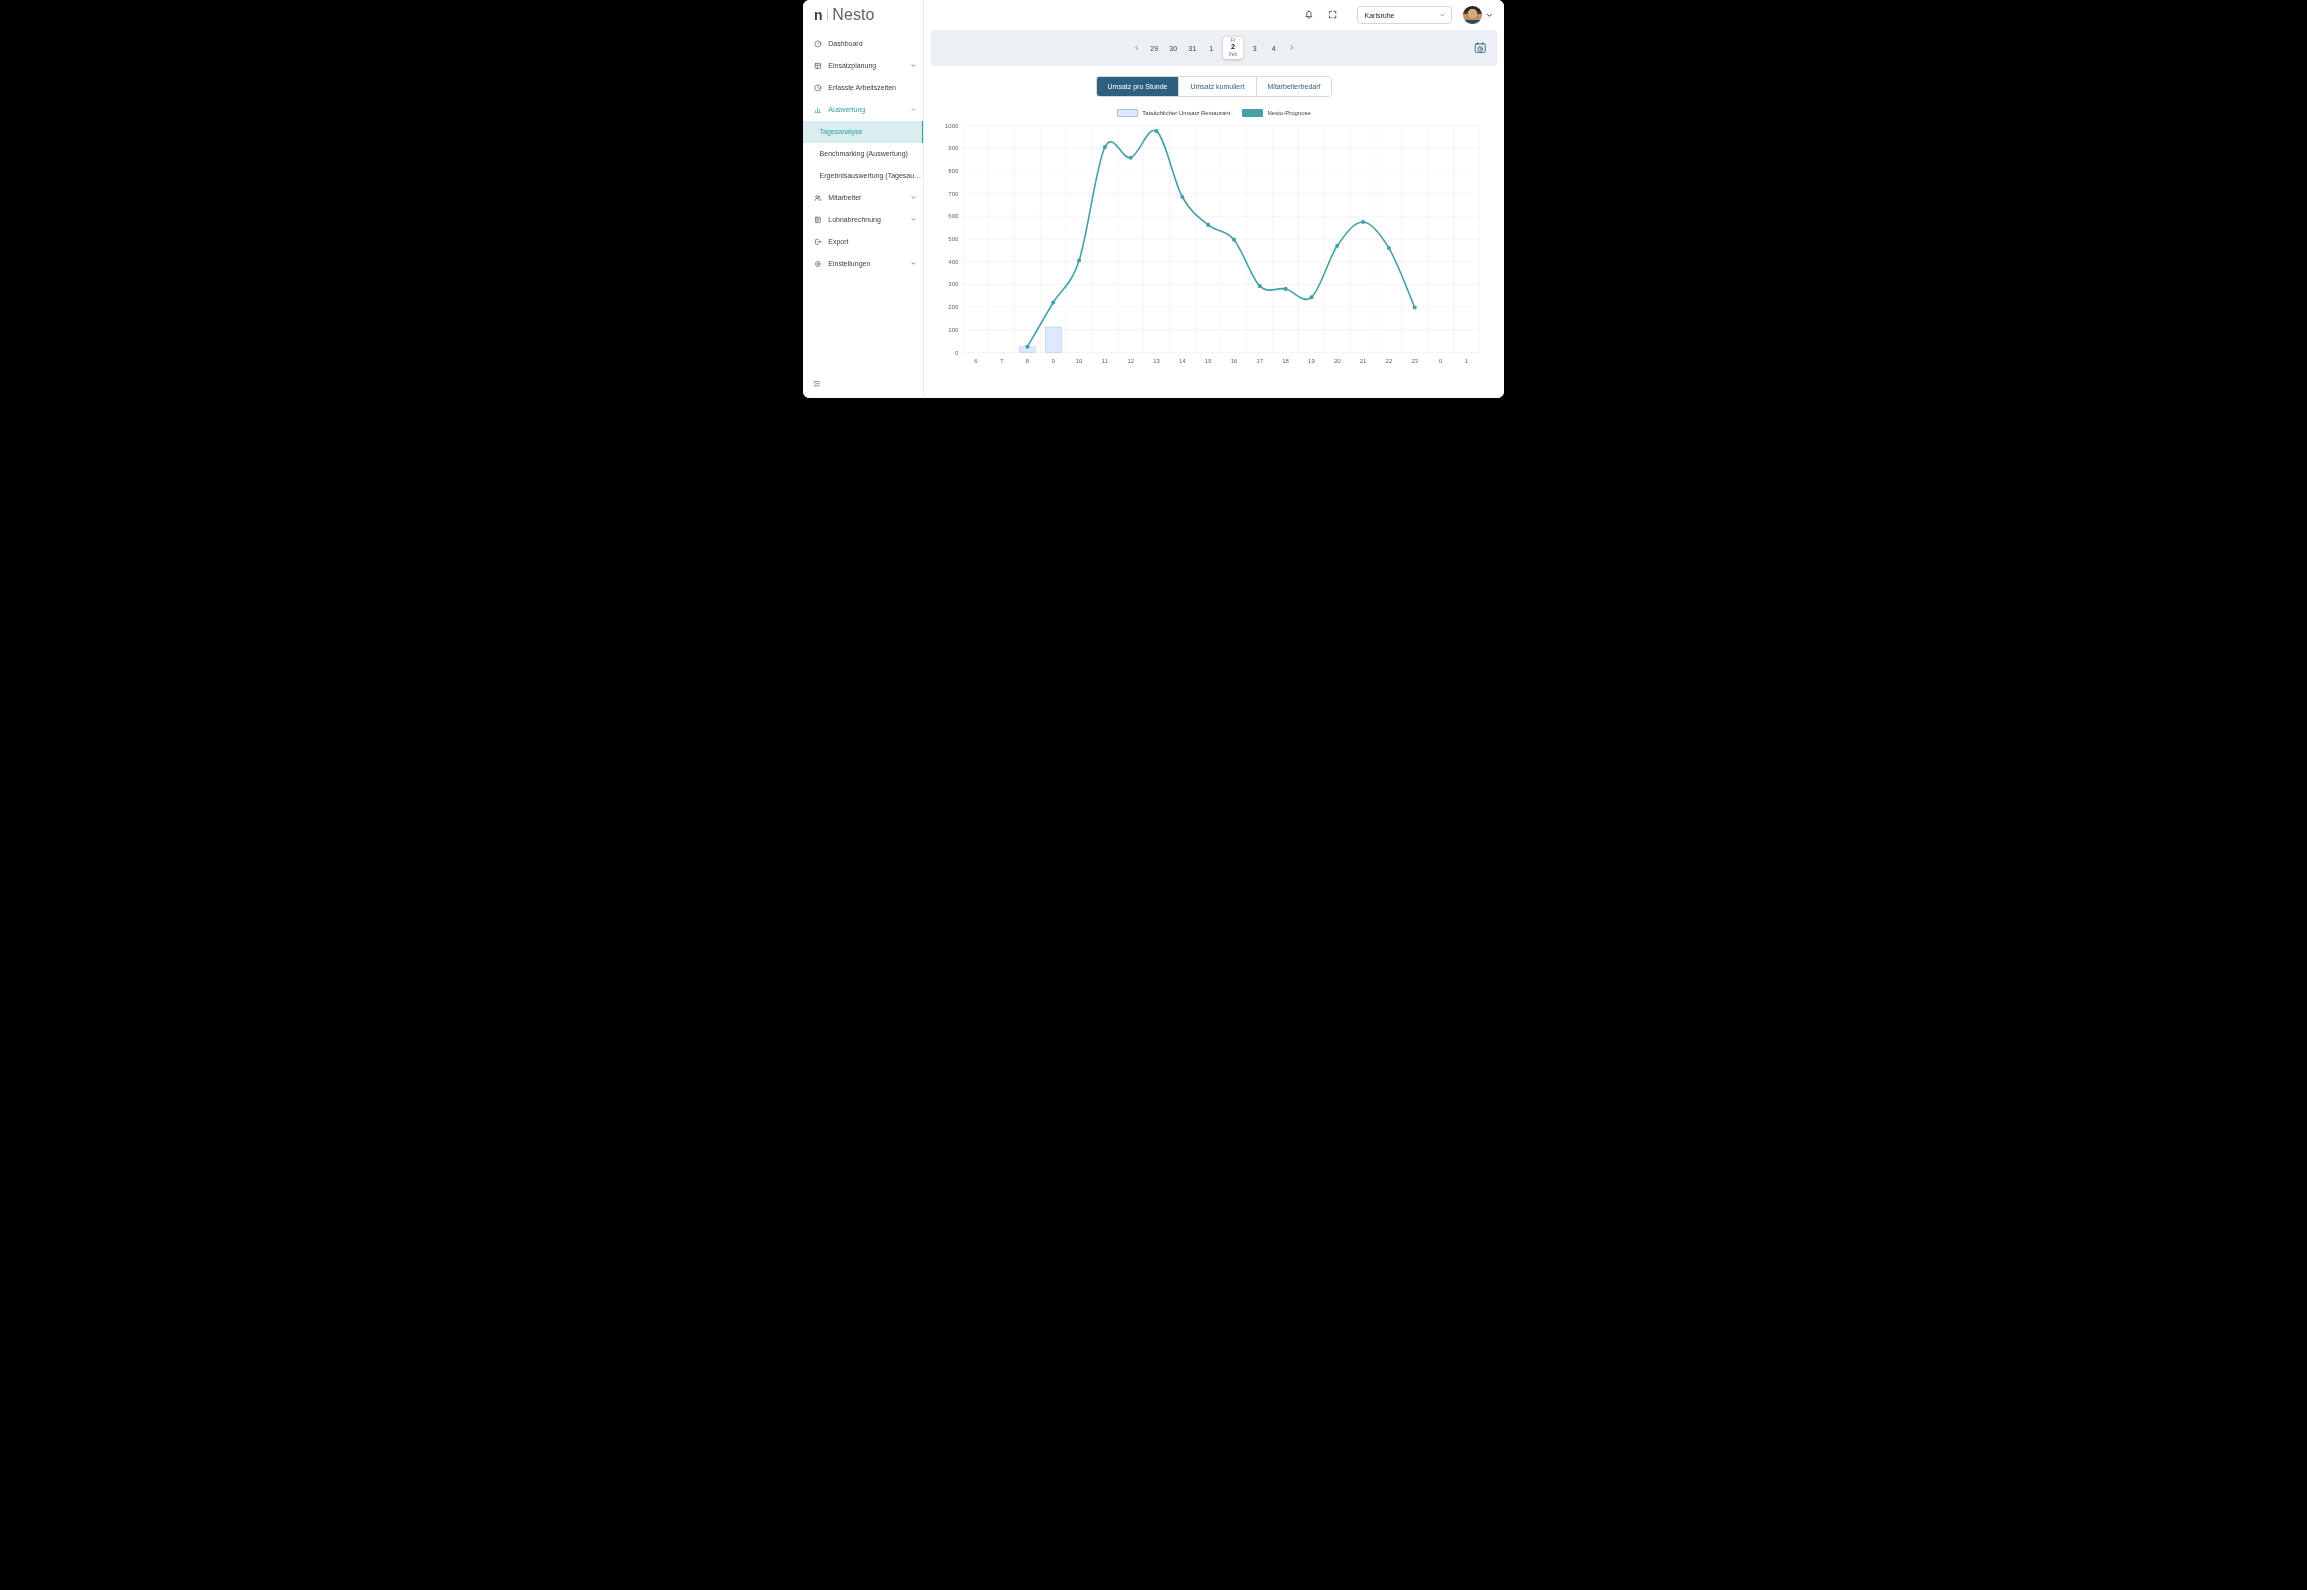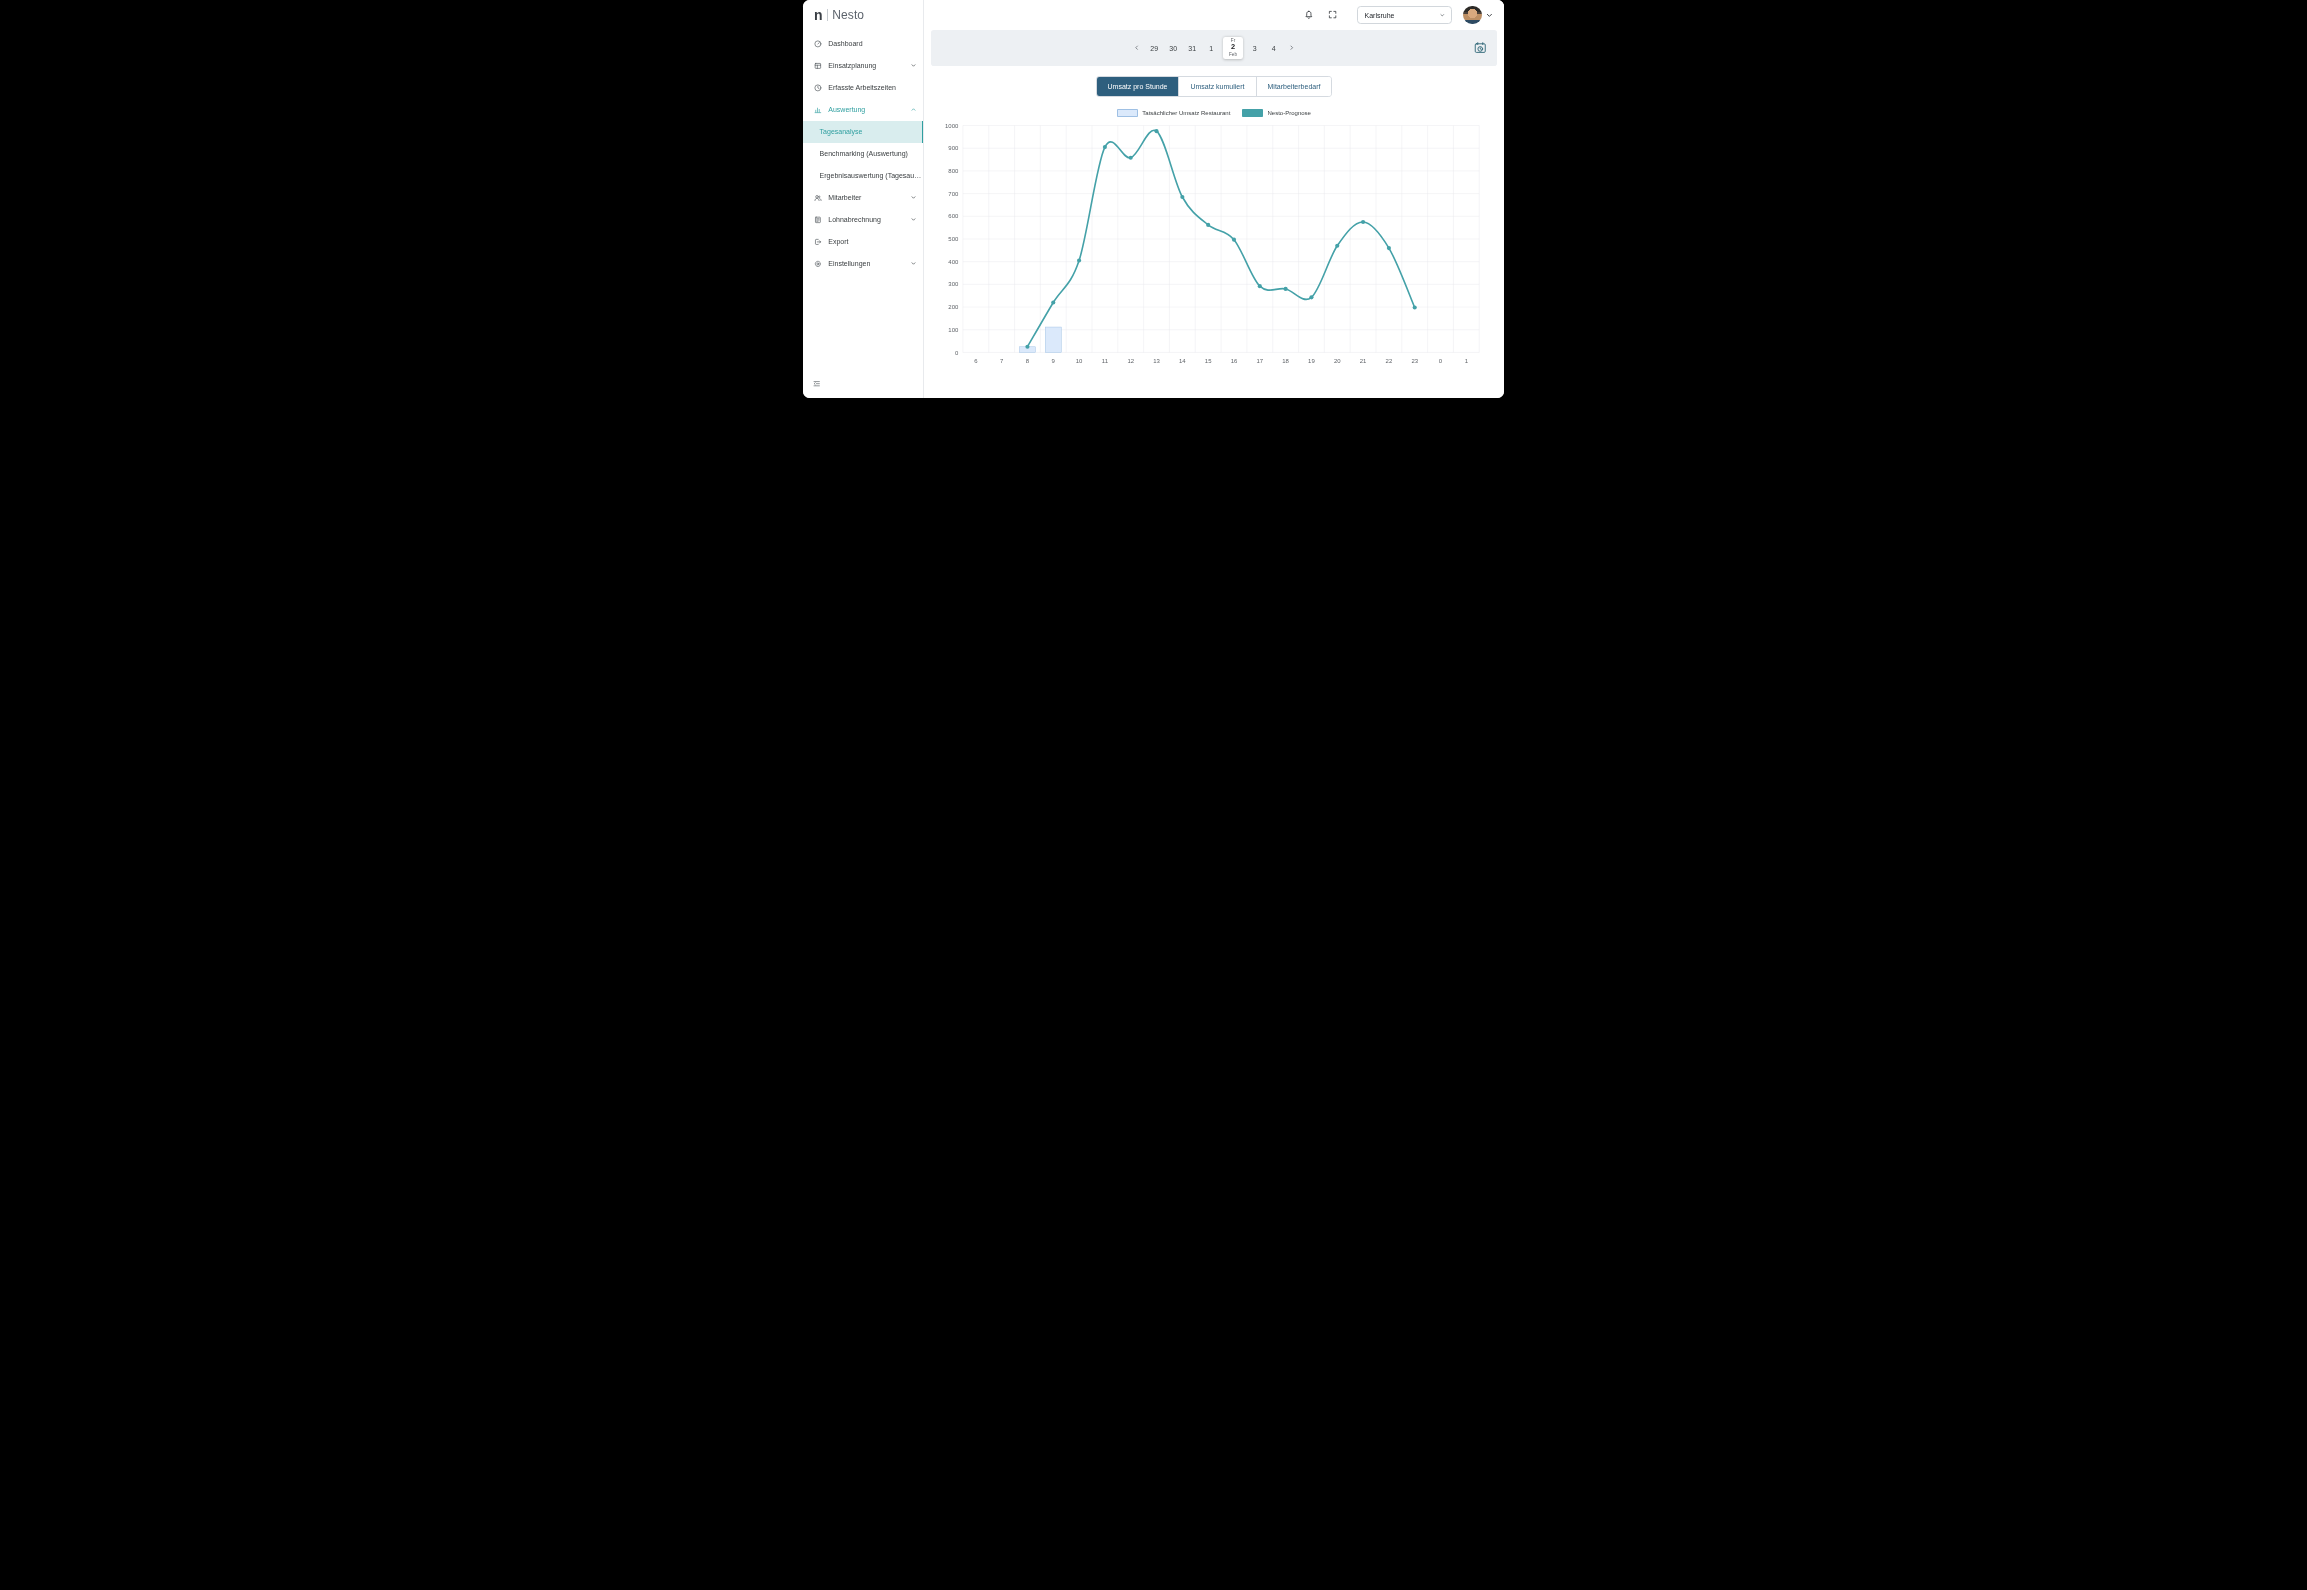--- a/index.html
+++ b/index.html
@@ -4,21 +4,21 @@
 <style>
   html,body{margin:0;padding:0;background:#000;}
   *{box-sizing:border-box;font-family:"Liberation Sans","DejaVu Sans",sans-serif;}
   .window{width:701px;height:398px;background:#fff;border-radius:6.5px;overflow:hidden;display:flex;margin:0 auto;position:relative;}
 
   
   .sidebar{width:121px;min-width:121px;background:#fff;border-right:0.5px solid #e8eaed;display:flex;flex-direction:column;}
   .logo{height:30px;display:flex;align-items:center;padding-left:11px;gap:4.6px;cursor:pointer;}
   .logo-mark{font-size:14px;font-weight:700;color:#3a3f45;line-height:1;}
   .logo-divider{width:0.5px;height:12px;background:#c6cbd0;}
-  .logo-text{font-size:12px;color:#5c636c;letter-spacing:0.1px;}
+  .logo-text{font-size:16px;color:#5c636c;letter-spacing:0.1px;}
   .nav{display:flex;flex-direction:column;margin-top:2.8px;flex:1;}
   .nav-item{height:22px;display:flex;align-items:center;padding:0 6.5px 0 11px;gap:6.5px;font-size:7px;color:#3c4043;cursor:pointer;}
   .nav-item .icn{display:flex;color:#4a5056;}
   .nav-item .chev{margin-left:auto;display:flex;color:#3c4043;}
   .nav-item.teal,.nav-item.teal .icn,.nav-item.teal .chev{color:#2f9fa0;}
   .sub-item{height:22px;display:flex;align-items:center;padding-left:16.6px;font-size:7px;color:#3c4043;cursor:pointer;}
   .sub-item.selected{background:#d9edee;color:#2f9fa0;border-right:1.8px solid #2f9fa0;}
   .sidebar-foot{margin-top:auto;padding:0 0 8.3px 10px;color:#4a5056;}
 
   

